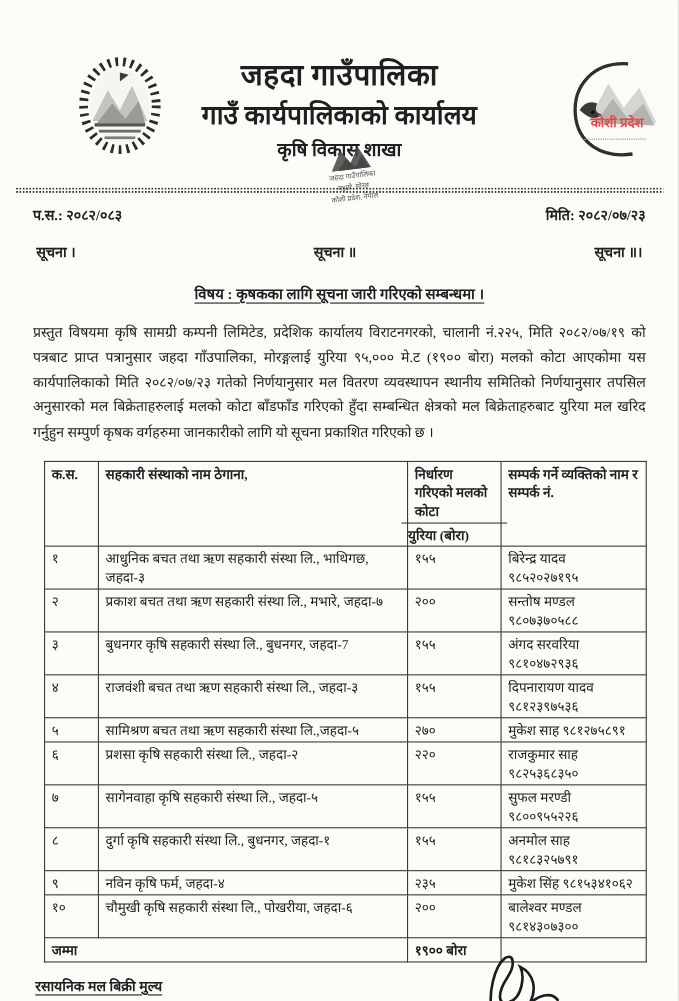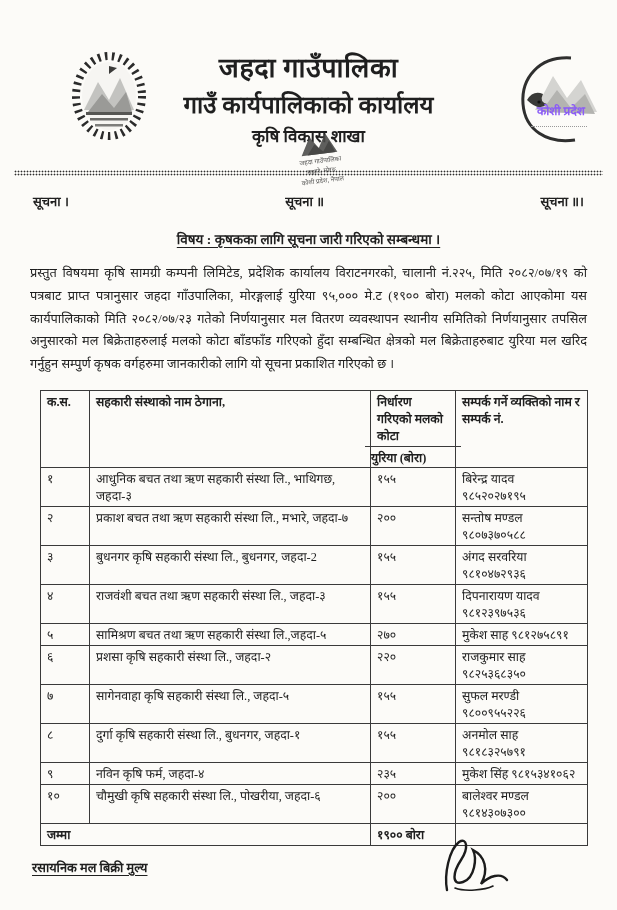--- a/index.html
+++ b/index.html
@@ -15,21 +15,21 @@
   }
   
   .letterhead{position:relative;height:170px;}
   .emblem{position:absolute;left:68px;top:48px;}
   .title-block{position:absolute;left:0;right:0;top:48px;text-align:center;}
   .muni-title{font-size:27px;font-weight:700;letter-spacing:.5px;}
   .office-title{font-size:24px;font-weight:600;margin-top:2px;}
   .dept-title{font-size:17px;font-weight:600;margin-top:4px;}
   .province-logo{position:absolute;right:8px;top:50px;width:100px;height:110px;}
   .province-text{position:absolute;left:2px;top:52px;width:100%;text-align:center;
-    font-size:12px;font-weight:700;color:#8b5cf6;}
+    font-size:12px;font-weight:700;color:#ef4444;}
   .province-caption{position:absolute;left:22px;top:72px;width:56px;height:4px;
     border-bottom:1px dotted #999;}
   .seal-stamp{
     position:absolute;left:268px;top:108px;width:104px;height:100px;
     border-radius:50%;
     display:flex;flex-direction:column;align-items:center;justify-content:center;
     transform:rotate(-7deg);
     color:#3d3d3d;opacity:.88;text-align:center;
   }
   .seal-stamp .seal-line{font-size:6.5px;line-height:1.5;white-space:nowrap;}
@@ -110,20 +110,24 @@
         <polygon points="8,24 16,14 24,22 31,12 36,24" fill="#2f2f2d"></polygon>
       </svg>
       <div class="seal-line">जहदा गाउँपालिका</div>
       <div class="seal-line">मझारे, मोरङ</div>
       <div class="seal-line">कोशी प्रदेश, नेपाल</div>
     </div>
   </div>
 
   <div class="dotline"></div>
 
+  <div class="meta-row">
+    <span>प.स.: २०८२/०८३</span>
+    <span>मिति: २०८२/०७/२३</span>
+  </div>
 
   <div class="notice-row">
     <span>सूचना ।</span>
     <span>सूचना ॥</span>
     <span>सूचना ॥।</span>
   </div>
 
   <div class="subject-row">
     <span class="subject">विषय : कृषकका लागि सूचना जारी गरिएको सम्बन्धमा ।</span>
   </div>
@@ -150,21 +154,21 @@
         <td>बिरेन्द्र यादव ९८५२०२७१९५</td>
       </tr>
       <tr>
         <td>२</td>
         <td>प्रकाश बचत तथा ऋण सहकारी संस्था लि., मभारे, जहदा-७</td>
         <td class="qty">२००</td>
         <td>सन्तोष मण्डल ९८०७३७०५८८</td>
       </tr>
       <tr>
         <td>३</td>
-        <td>बुधनगर कृषि सहकारी संस्था लि., बुधनगर, जहदा-2</td>
+        <td>बुधनगर कृषि सहकारी संस्था लि., बुधनगर, जहदा-7</td>
         <td class="qty">१५५</td>
         <td>अंगद सरवरिया ९८१०४७२९३६</td>
       </tr>
       <tr>
         <td>४</td>
         <td>राजवंशी बचत तथा ऋण सहकारी संस्था लि., जहदा-३</td>
         <td class="qty">१५५</td>
         <td>दिपनारायण यादव ९८१२३९७५३६</td>
       </tr>
       <tr>

